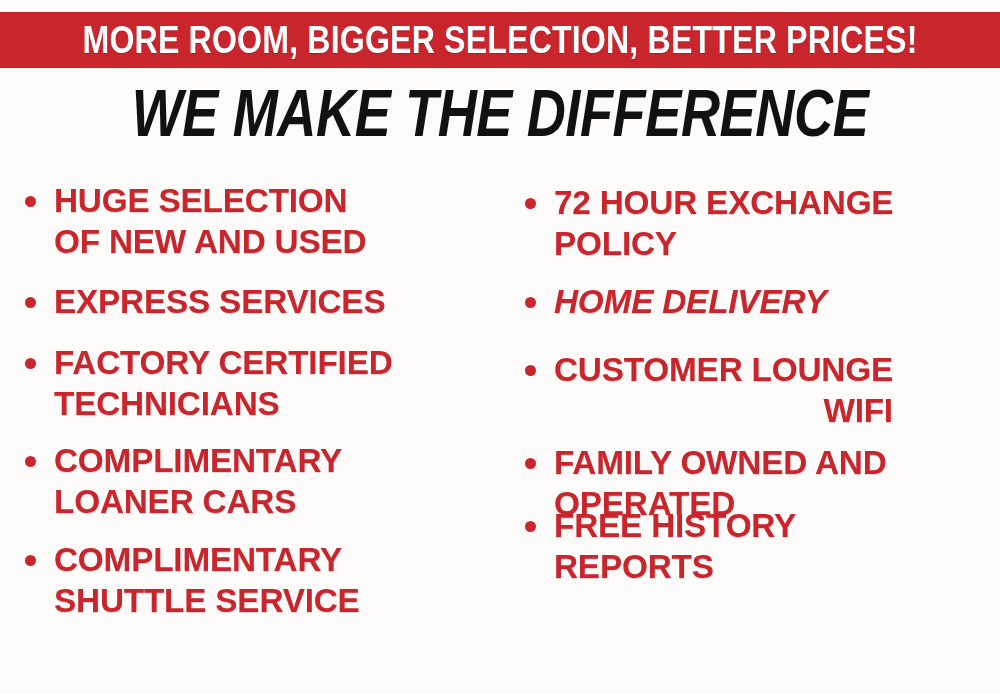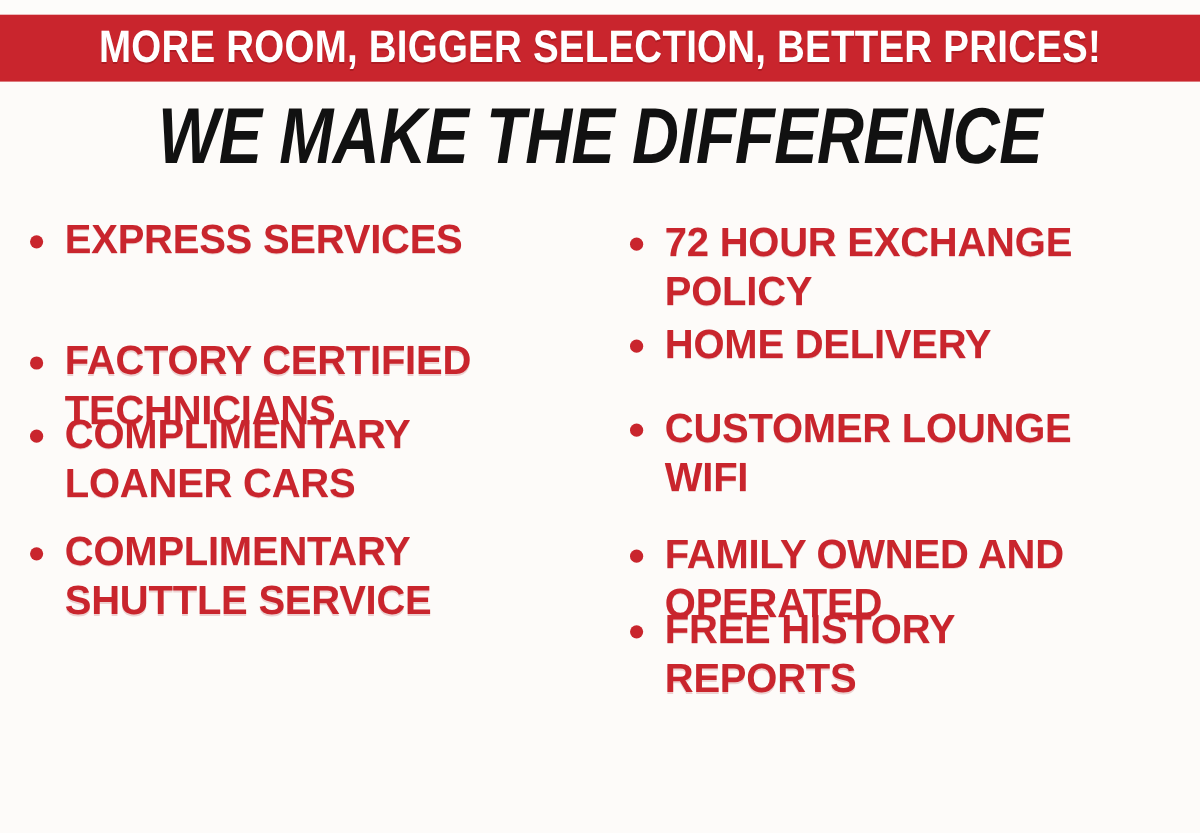--- a/index.html
+++ b/index.html
@@ -117,39 +117,44 @@
     text-shadow: 0 1px 0 rgba(160,30,35,0.18);
   }
   
   #col-left .bullet-item:nth-child(1) { top: 8px; }
   #col-left .bullet-item:nth-child(2) { top: 109px; }
   #col-left .bullet-item:nth-child(3) { top: 170px; }
   #col-left .bullet-item:nth-child(4) { top: 268px; }
   #col-left .bullet-item:nth-child(5) { top: 367px; }
   
   #col-right .bullet-item:nth-child(1) { top: 10px; }
-  #col-right .bullet-item:nth-child(2) { top: 95px; }
-  #col-right .bullet-item:nth-child(3) { top: 165px; }
+  #col-right .bullet-item:nth-child(2) { top: 109px; font-style: italic; }
+  #col-right .bullet-item:nth-child(3) { top: 177px; text-align: right; }
   #col-right .bullet-item:nth-child(4) { top: 270px; }
   #col-right .bullet-item:nth-child(5) { top: 333px; }
   #col-right .bullet-item:nth-child(6) { top: 440px; }
 </style>
 </head>
 <body>
 
 <div id="poster">
 
   <div id="banner">
     <div id="banner-text">MORE ROOM, BIGGER SELECTION, BETTER PRICES!</div>
   </div>
 
   <div id="headline">WE MAKE THE DIFFERENCE</div>
 
   <div class="column" id="col-left">
 
+    <div class="bullet-item">
+      <span class="bullet-dot"></span>
+      <span class="bullet-text">HUGE SELECTION
+OF NEW AND USED</span>
+    </div>
 
     <div class="bullet-item">
       <span class="bullet-dot"></span>
       <span class="bullet-text">EXPRESS SERVICES</span>
     </div>
 
     <div class="bullet-item">
       <span class="bullet-dot"></span>
       <span class="bullet-text">FACTORY CERTIFIED
 TECHNICIANS</span>

